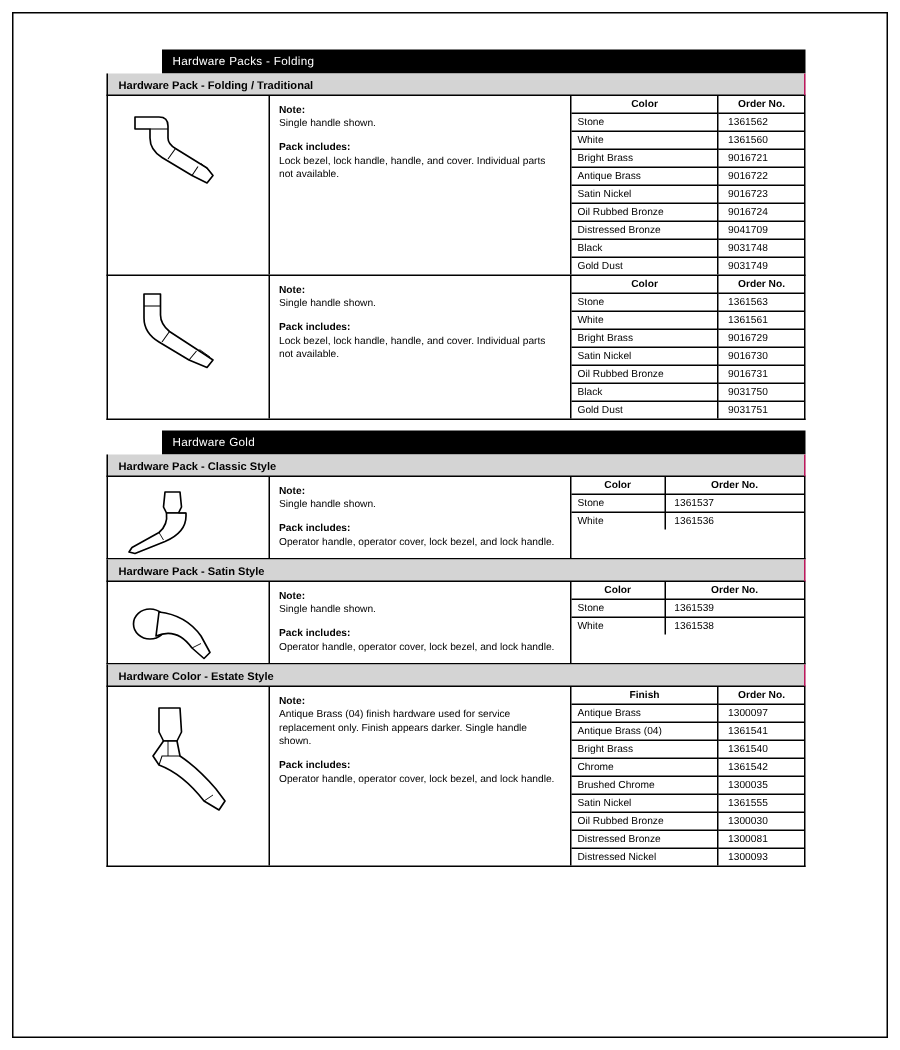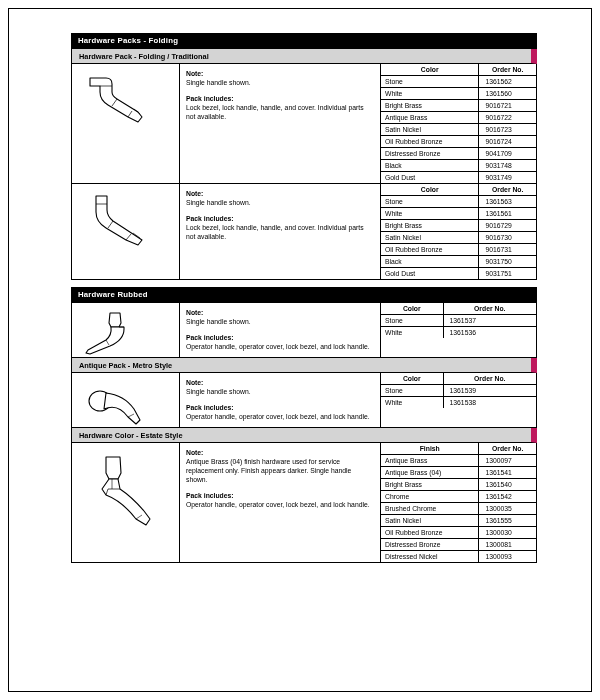--- a/index.html
+++ b/index.html
@@ -28,36 +28,37 @@
     position: absolute;
     left: 62px;
     top: 24px;
     width: 466px;
   }
   
   .section-bar {
     background: #000;
     color: #fff;
     font-size: 7.8px;
-    font-weight: bold;
+    font-weight: normal;
     padding: 4px 6px 4px 7px;
     letter-spacing: 0.2px;
     box-sizing: border-box;
     height: 16px;
     line-height: 8px;
+    margin-left: 37px;
   }
   
   .sub-bar {
     background: #d4d4d4;
     color: #000;
     font-size: 7.4px;
     font-weight: bold;
     padding: 4px 6px 3px 7px;
     border-left: 1px solid #000;
-    border-right: 6px solid #be185d;
+    border-right: 1px solid #be185d;
     border-bottom: 1px solid #000;
     box-sizing: border-box;
     height: 15px;
     line-height: 8px;
   }
   .pack-row {
     display: flex;
     border-left: 1px solid #000;
     border-right: 1px solid #000;
     border-bottom: 1px solid #000;
@@ -257,22 +258,23 @@
                 <td>Gold Dust</td>
                 <td class="num">9031751</td>
               </tr>
           </tbody>
         </table>
       </div>
     </div>
 
     <div class="spacer"></div>
 
-    <div class="section-bar">Hardware Rubbed</div>
-
+    <div class="section-bar">Hardware Gold</div>
+
+    <div class="sub-bar">Hardware Pack - Classic Style</div>
     <div class="pack-row">
       <div class="img-cell">
         <svg class="handle-svg" width="100" height="58" viewBox="0 0 100 58">
           <path d="M34 4 L44 4 L45 14 L43 18 L35 18 L33 14 Z" fill="#ffffff" stroke="#000000" stroke-width="1.1" stroke-linejoin="round"></path>
           <path d="M35 18 Q36 26 30 31 L12 41 L10 44 L14 45 L34 37 Q48 31 48 20 L48 18 Z" fill="#ffffff" stroke="#000000" stroke-width="1.1" stroke-linejoin="round"></path>
           <path d="M43 18 L48 18" stroke="#000000" stroke-width="0.7"></path>
           <path d="M30 31 L33 36" stroke="#000000" stroke-width="0.6"></path>
         </svg>
       </div>
       <div class="txt-cell">
@@ -297,21 +299,21 @@
               </tr>
             <tr>
                 <td>White</td>
                 <td class="num">1361536</td>
               </tr>
           </tbody>
         </table>
       </div>
     </div>
 
-    <div class="sub-bar">Antique Pack - Metro Style</div>
+    <div class="sub-bar">Hardware Pack - Satin Style</div>
     <div class="pack-row">
       <div class="img-cell">
         <svg class="handle-svg" width="100" height="60" viewBox="0 0 100 60">
           <ellipse cx="24" cy="22" rx="11" ry="10" fill="#ffffff" stroke="#000000" stroke-width="1.1"></ellipse>
           <path d="M30 14 Q48 16 58 30 L64 41 L60 45 L52 38 Q42 24 28 30 Z" fill="#ffffff" stroke="#000000" stroke-width="1.1" stroke-linejoin="round"></path>
           <path d="M52 38 L58 35" stroke="#000000" stroke-width="0.6"></path>
         </svg>
       </div>
       <div class="txt-cell">
         <p class="lbl">Note:</p>

